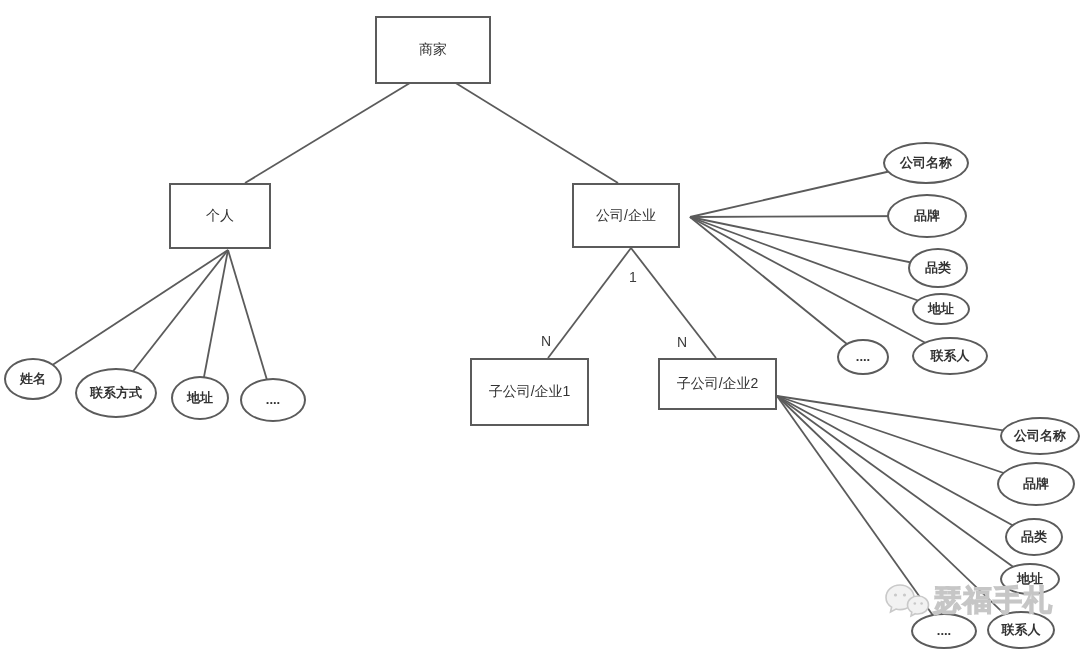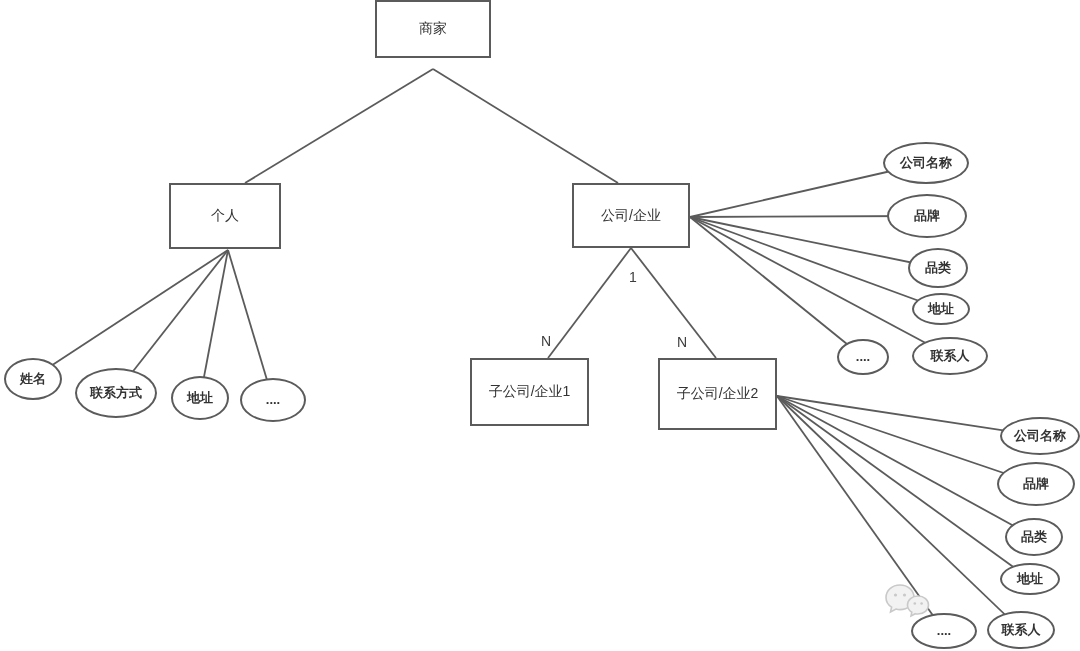--- a/index.html
+++ b/index.html
@@ -91,33 +91,33 @@
       <line x1="690" y1="217" x2="863" y2="357" stroke="#5b5b5b" stroke-width="1.8"></line>
       <line x1="777" y1="396" x2="1040" y2="436" stroke="#5b5b5b" stroke-width="1.8"></line>
       <line x1="777" y1="396" x2="1036" y2="484" stroke="#5b5b5b" stroke-width="1.8"></line>
       <line x1="777" y1="396" x2="1034" y2="537" stroke="#5b5b5b" stroke-width="1.8"></line>
       <line x1="777" y1="396" x2="1030" y2="579" stroke="#5b5b5b" stroke-width="1.8"></line>
       <line x1="777" y1="396" x2="1021" y2="630" stroke="#5b5b5b" stroke-width="1.8"></line>
       <line x1="777" y1="396" x2="944" y2="631" stroke="#5b5b5b" stroke-width="1.8"></line>
     </svg>
 
   <div class="node-layer">
-      <div class="node rect" style="left: 375px; top: 0; width: 116px; height: 58px;">
+      <div class="node rect" style="left: 375px; top: 16px; width: 116px; height: 68px;">
         <span>商家</span>
       </div>
-      <div class="node rect" style="left: 169px; top: 183px; width: 112px; height: 66px;">
+      <div class="node rect" style="left: 169px; top: 183px; width: 102px; height: 66px;">
         <span>个人</span>
       </div>
-      <div class="node rect" style="left: 572px; top: 183px; width: 118px; height: 65px;">
+      <div class="node rect" style="left: 572px; top: 183px; width: 108px; height: 65px;">
         <span>公司/企业</span>
       </div>
       <div class="node rect" style="left: 470px; top: 358px; width: 119px; height: 68px;">
         <span>子公司/企业1</span>
       </div>
-      <div class="node rect" style="left: 658px; top: 358px; width: 119px; height: 72px;">
+      <div class="node rect" style="left: 658px; top: 358px; width: 119px; height: 52px;">
         <span>子公司/企业2</span>
       </div>
       <div class="node ellipse" style="left: 4px; top: 358px; width: 58px; height: 42px;">
         <span>姓名</span>
       </div>
       <div class="node ellipse" style="left: 75px; top: 368px; width: 82px; height: 50px;">
         <span>联系方式</span>
       </div>
       <div class="node ellipse" style="left: 171px; top: 376px; width: 58px; height: 44px;">
         <span>地址</span>
@@ -172,15 +172,16 @@
         <path d="M16 3 C8 3 2 8.5 2 15.5 C2 19.5 4.2 23 7.6 25.2 L6.5 30 L12 27 C13.3 27.4 14.6 27.6 16 27.6 C24 27.6 30 22.3 30 15.5 C30 8.5 24 3 16 3 Z"></path>
         <path d="M34 14 C28 14 23.5 18 23.5 23 C23.5 26 25.2 28.6 27.8 30.2 L27 34 L31.3 31.7 C32.2 31.9 33.1 32 34 32 C40 32 44.5 28 44.5 23 C44.5 18 40 14 34 14 Z"></path>
       </g>
       <g fill="#c9c9c9">
         <circle cx="11.5" cy="13" r="1.6"></circle>
         <circle cx="20.5" cy="13" r="1.6"></circle>
         <circle cx="30.8" cy="21.5" r="1.3"></circle>
         <circle cx="37.6" cy="21.5" r="1.3"></circle>
       </g>
     </svg>
+    <span class="wm-text">瑟福手札</span>
   </div>
 
 </div>
 
 </body></html>

